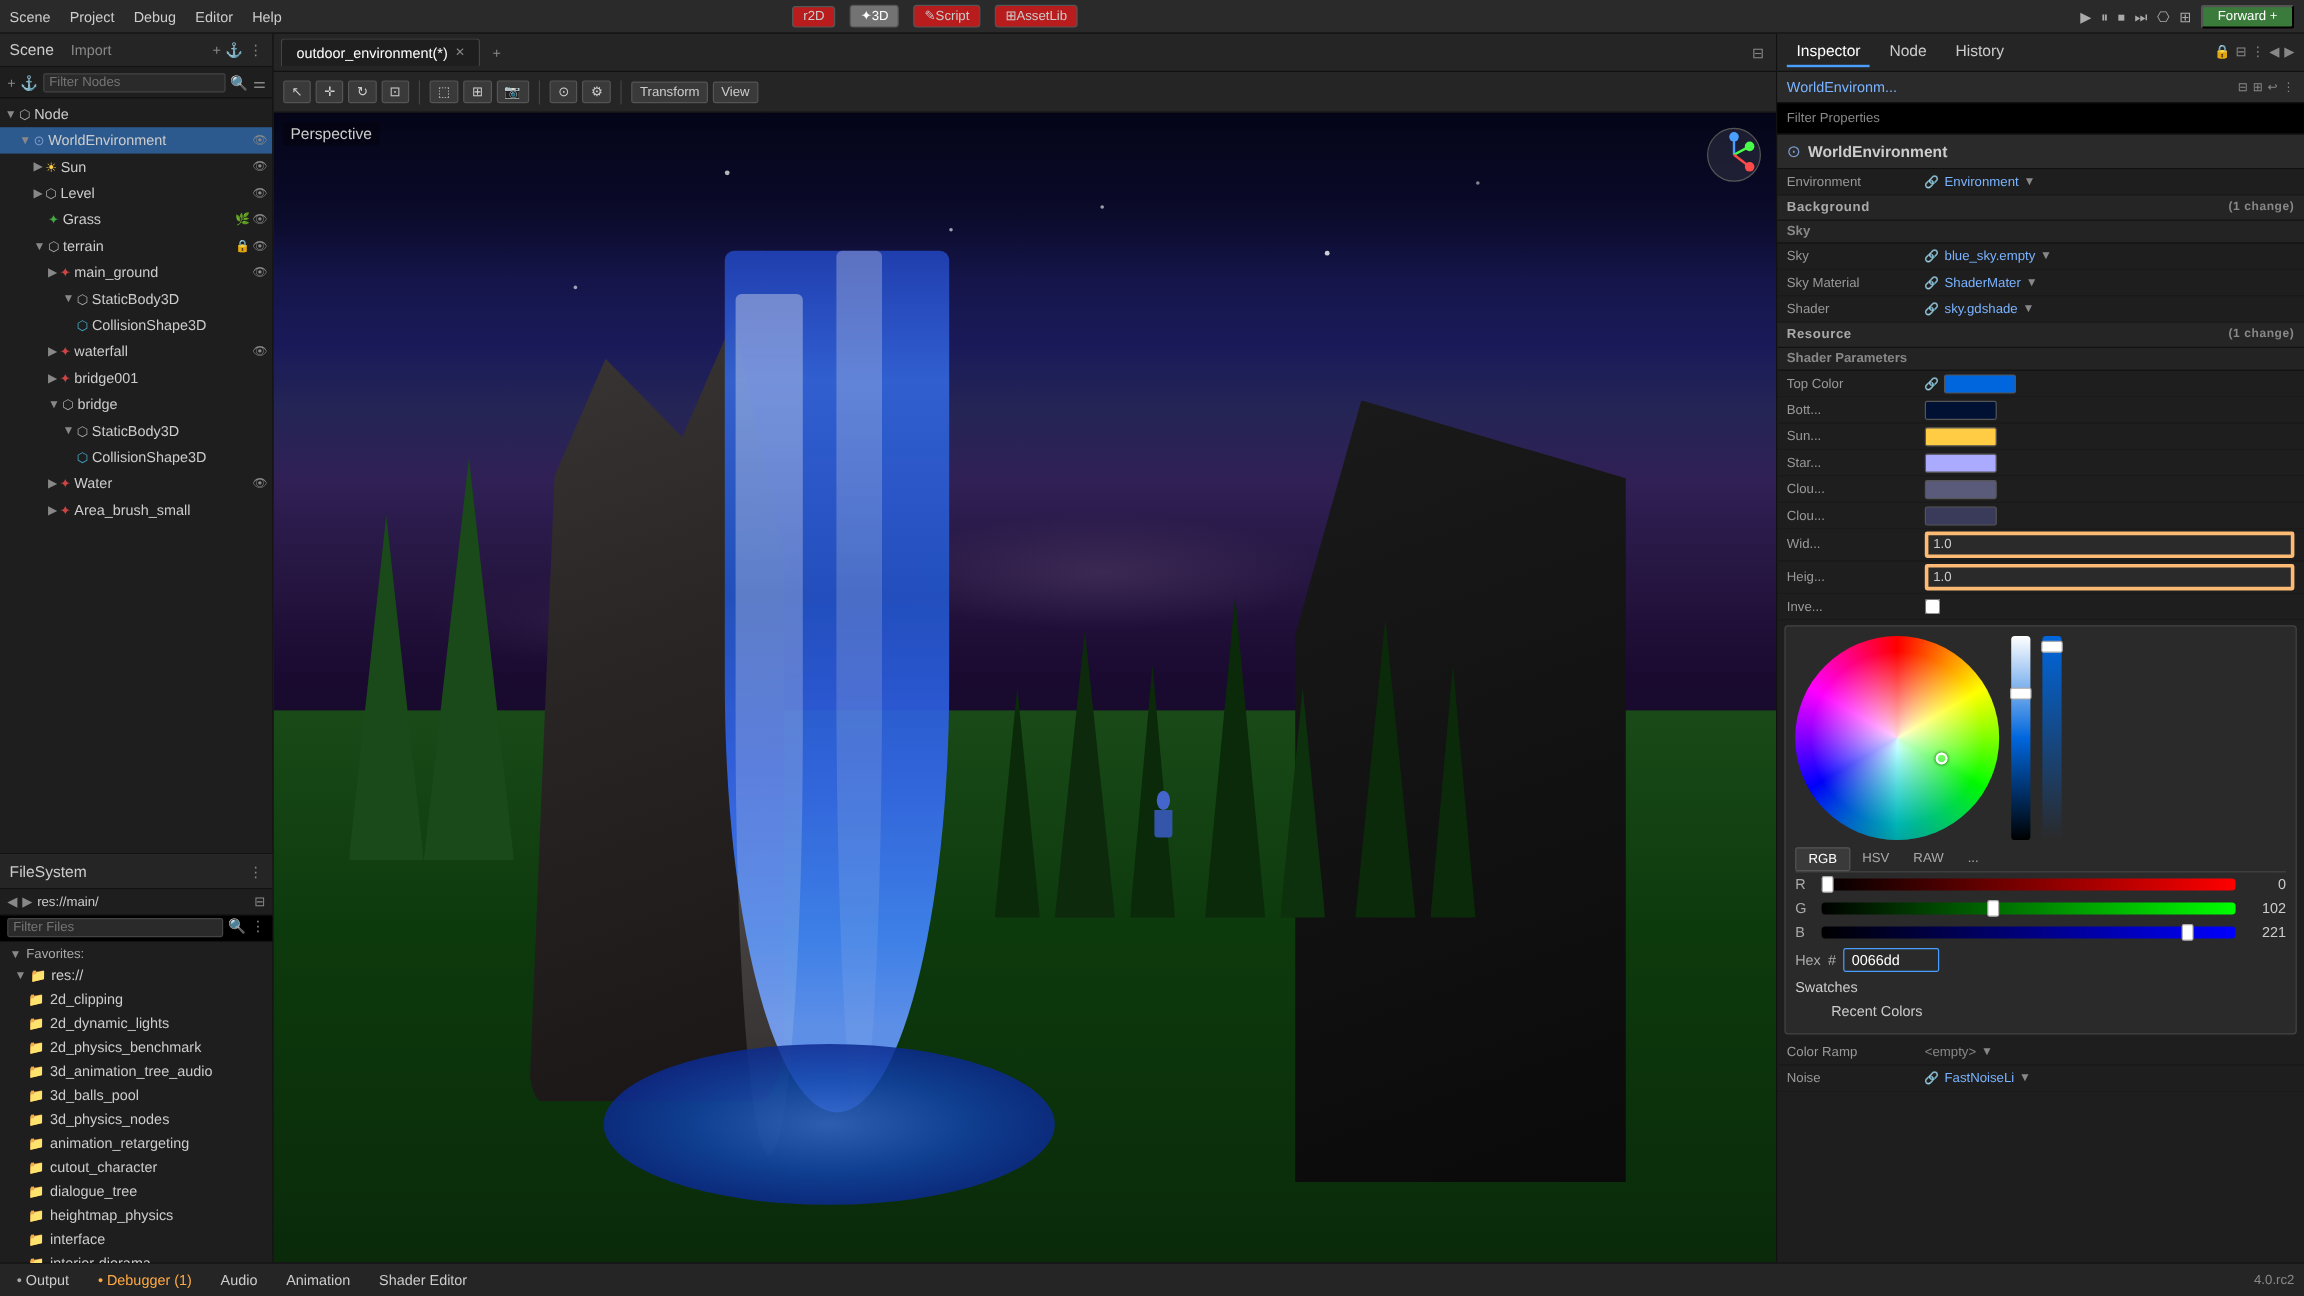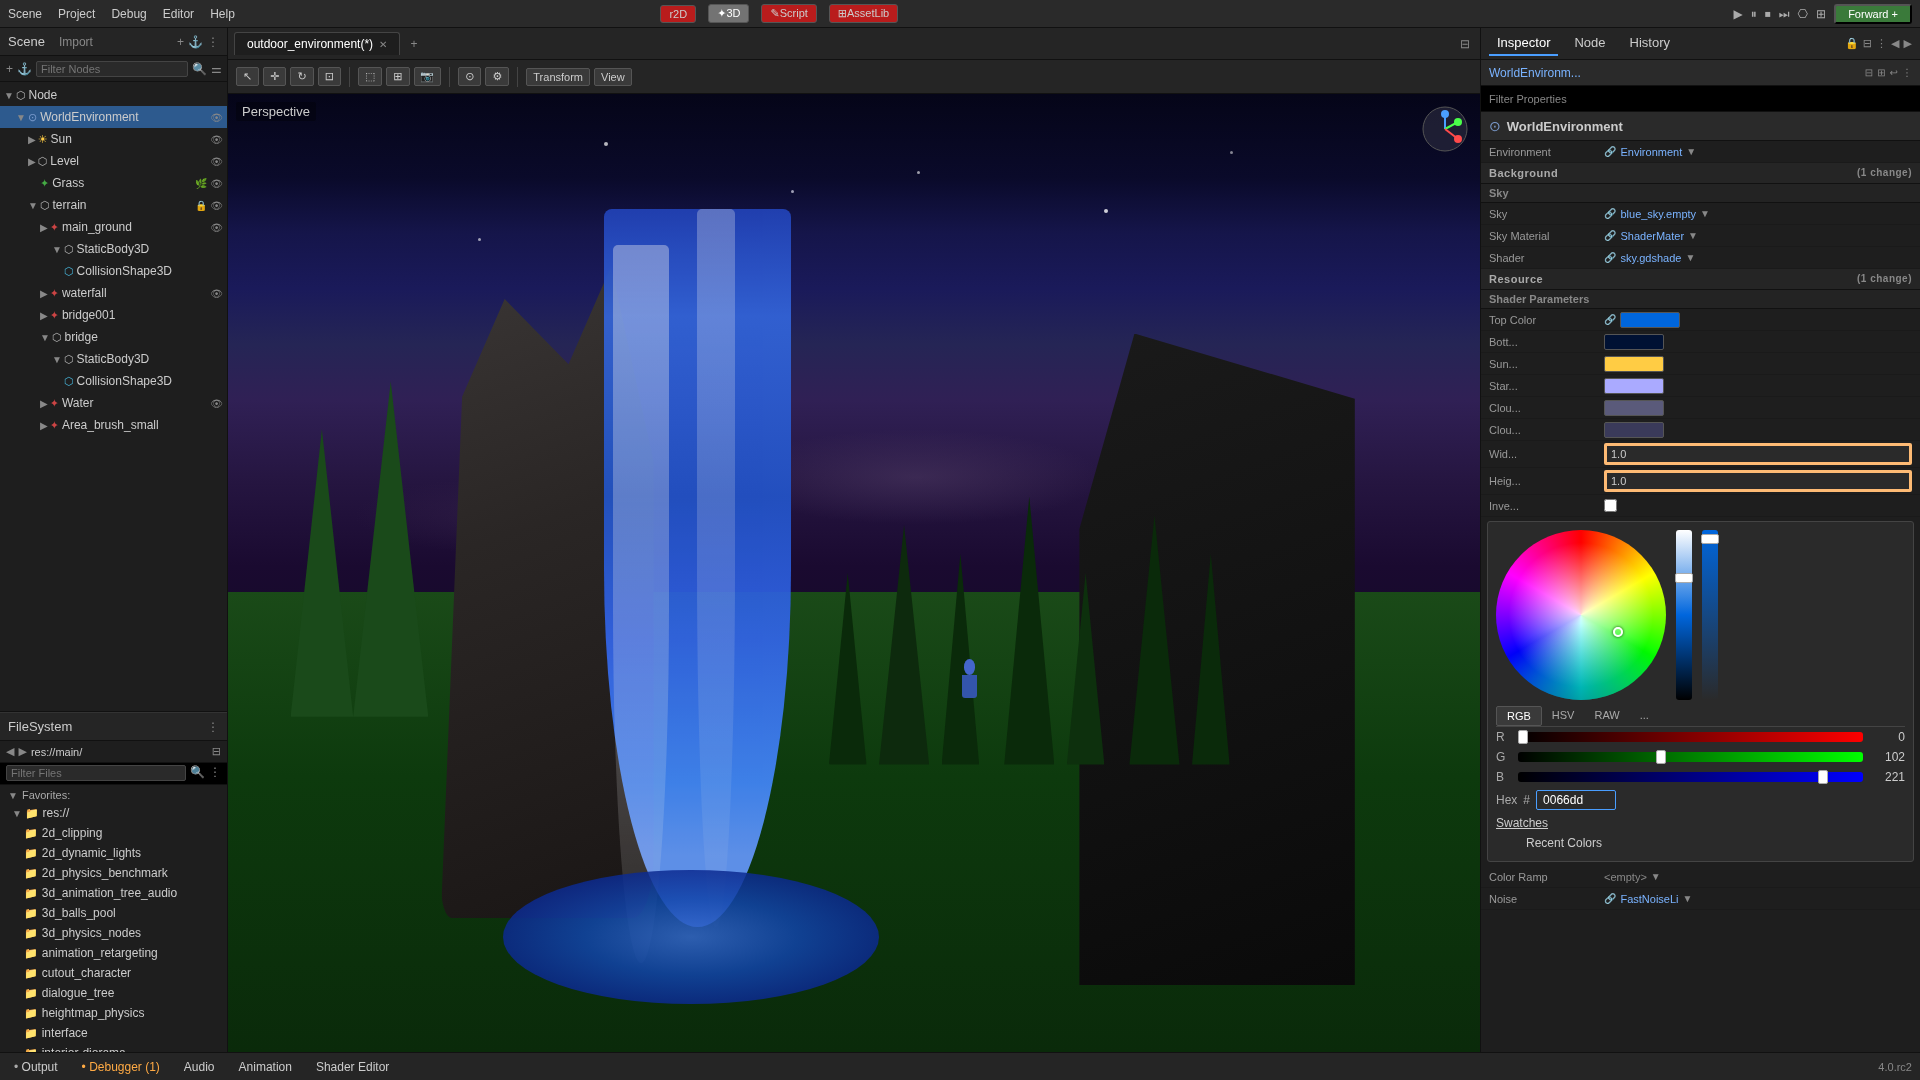--- a/index.html
+++ b/index.html
@@ -668,21 +668,21 @@
           <span style="width:36px;text-align:right;color:#ccc;font-size:12px;">221</span>
         </div>
 
         <div style="display:flex;align-items:center;gap:6px;padding:3px 0;">
           <span style="color:#aaa;font-size:12px;">Hex</span>
           <span style="color:#aaa;font-size:12px;">#</span>
           <input style="background: rgb(42, 42, 42); border: 1px solid rgb(74, 158, 255); color: rgb(255, 255, 255); padding: 2px 6px; font-size: 12px; width: 80px; border-radius: 2px;" value="0066dd">
         </div>
 
         <div style="padding:3px 0;">
-          <span style="color:#ccc;font-size:12px;text-decoration:underline;">Swatches</span>
+          <span style="color:#ccc;font-size:12px;">Swatches</span>
         </div>
 
         <div style="padding:3px 0;">
           <span style="color:#ccc;font-size:12px;margin-left:30px;">Recent Colors</span>
         </div>
       </div>
 
       <div class="prop-row">
         <span class="prop-label">Color Ramp</span>
         <div class="prop-val">

